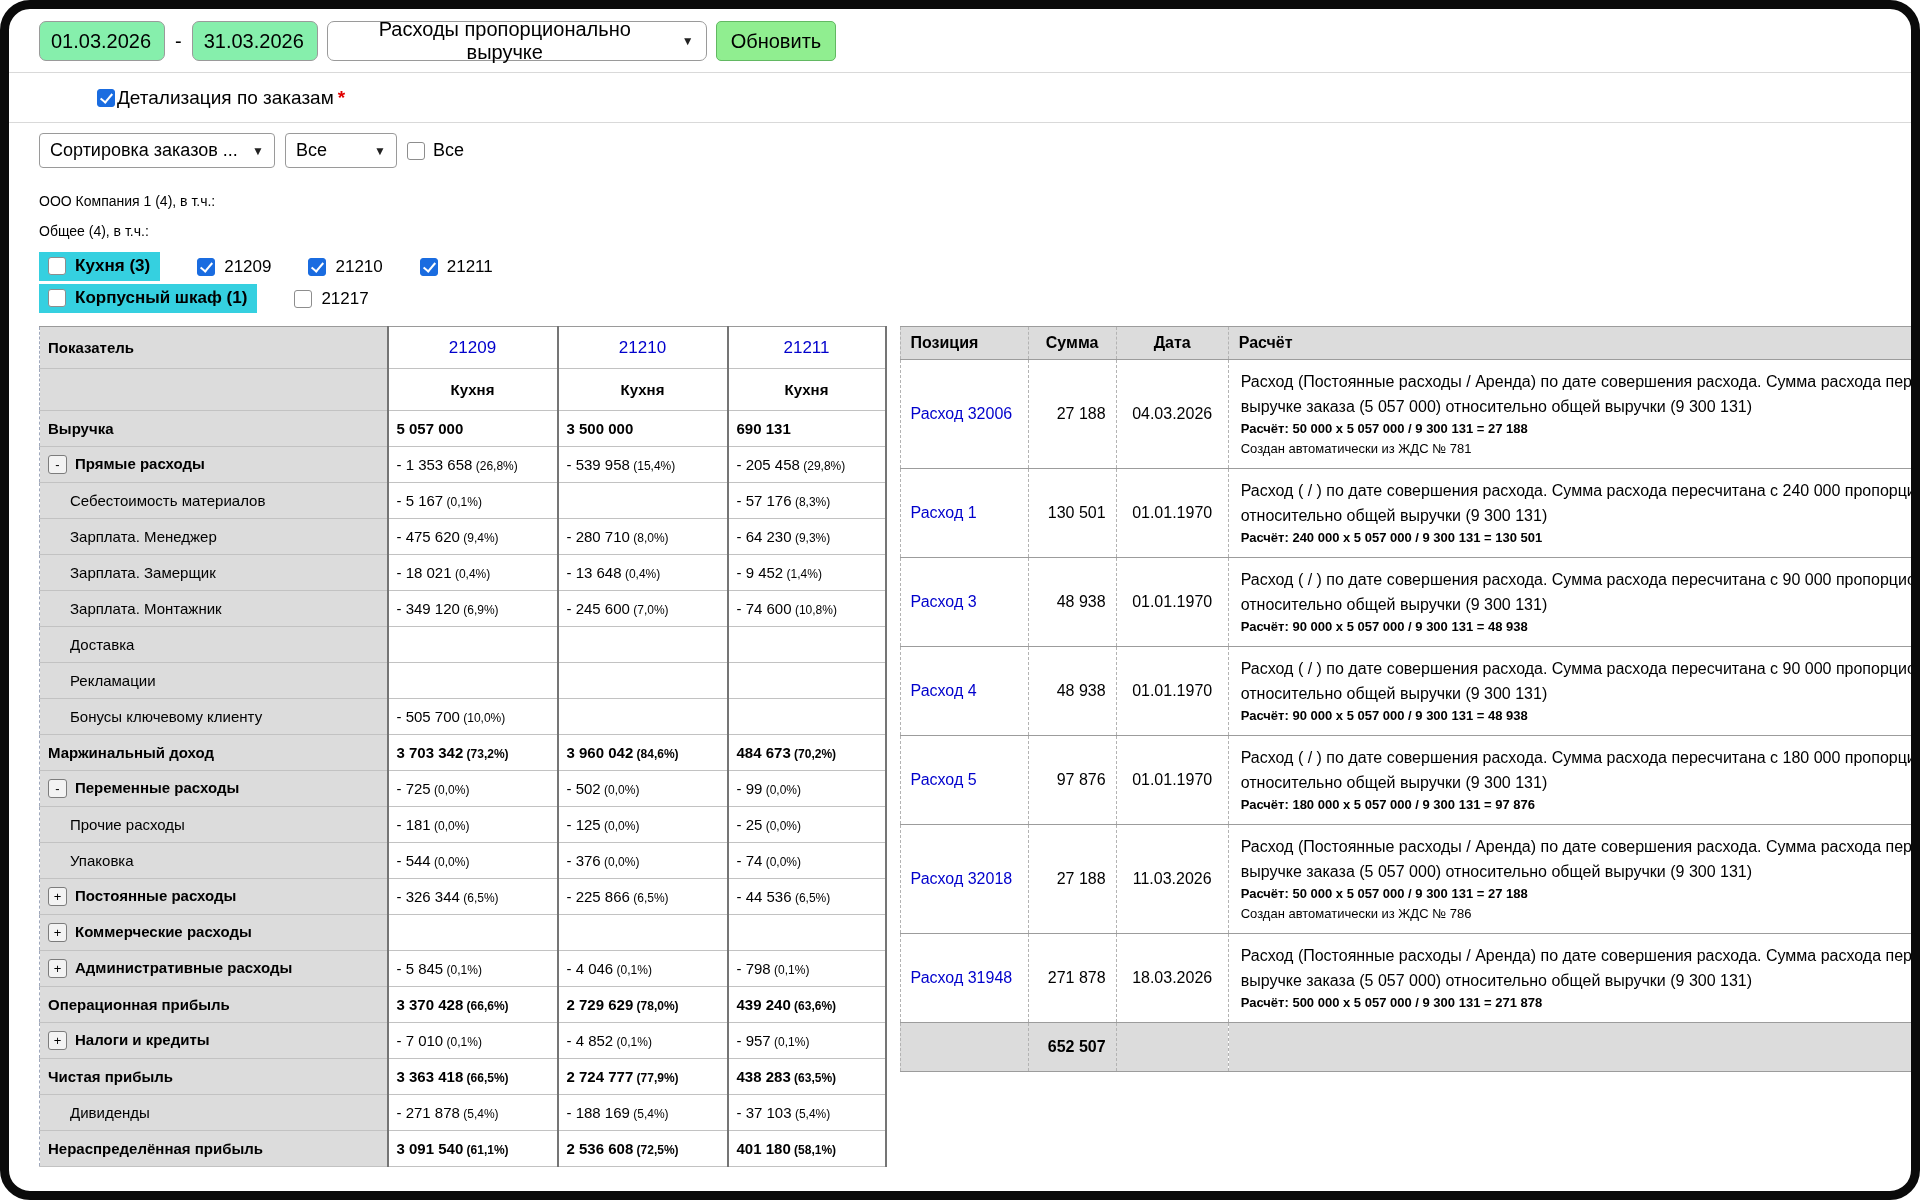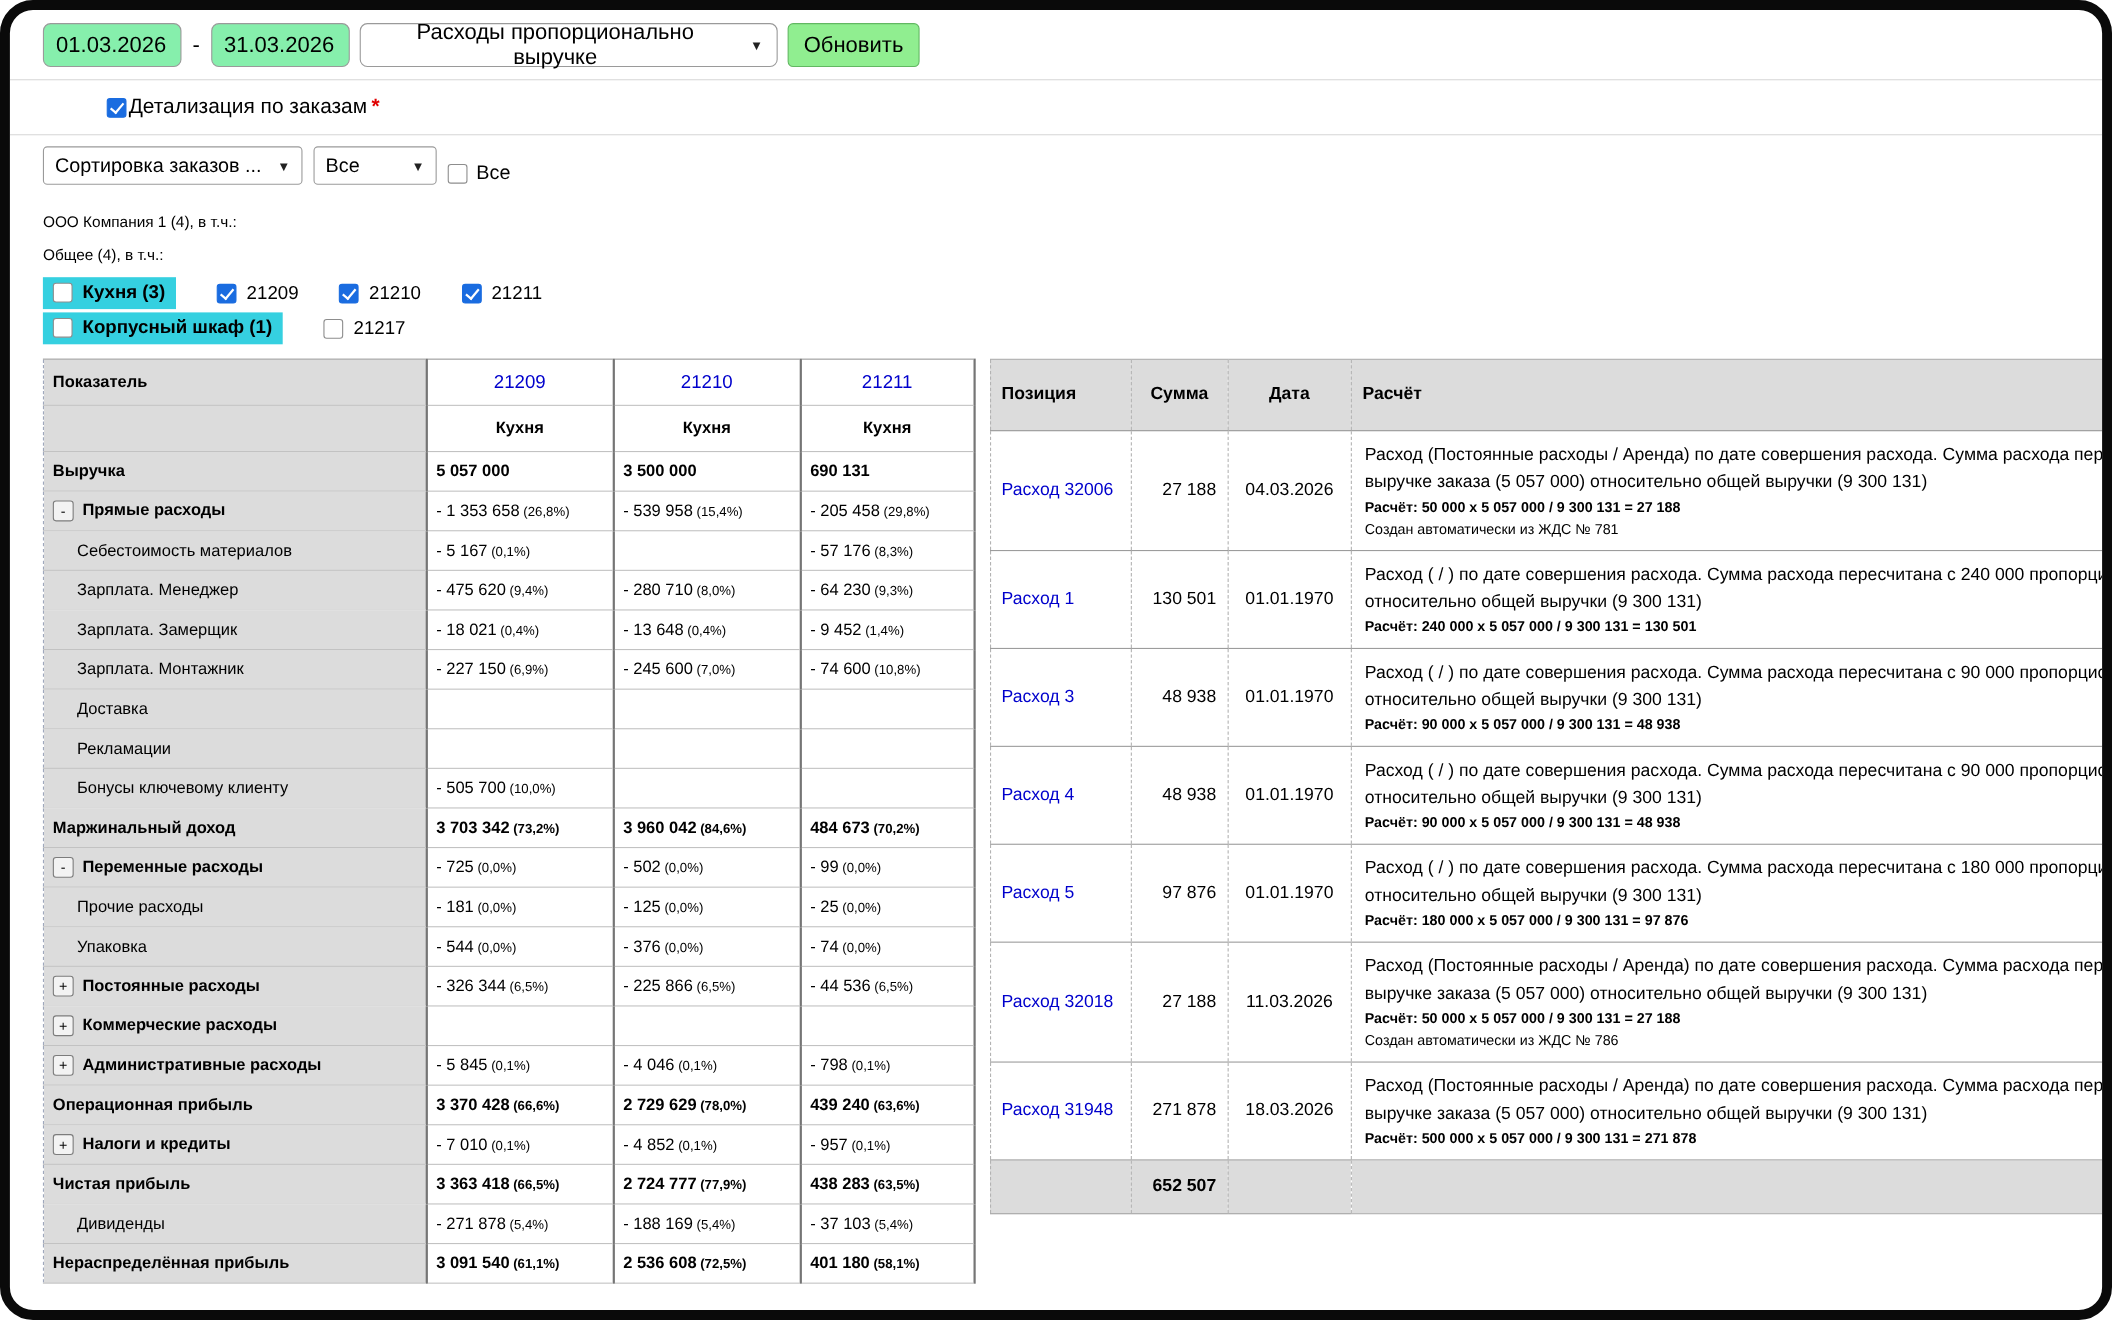--- a/index.html
+++ b/index.html
@@ -35,21 +35,21 @@
   .cb { display:inline-block; width:18px; height:18px; border:1px solid #8d8d8d;
         border-radius:3px; background:#fff; position:relative; flex:0 0 auto; }
   .cb.checked { background:#1a6ce0; border-color:#1a6ce0; }
   .cb.checked::after {
     content:""; position:absolute; left:5px; top:1px; width:5px; height:10px;
     border:solid #fff; border-width:0 2px 2px 0; transform:rotate(40deg);
   }
   .detail-row { display:flex; align-items:center; gap:2px; padding:14px 0 13px 88px; font-size:19px; }
   .req { color:#e00000; font-weight:bold; margin-left:2px; }
 
-  .selects-row { display:flex; align-items:flex-end; gap:10px; padding:10px 0 10px 30px; }
+  .selects-row { display:flex; align-items:center; gap:10px; padding:10px 0 10px 30px; }
   .sel2 { height:35px; font-size:18px; padding:0 10px; border-radius:4px; }
   .sort-sel { width:236px; }
   .scope-sel { width:112px; }
   .inline-cb { display:flex; align-items:center; gap:8px; font-size:18px; }
 
   .company { padding-left:30px; font-size:14px; font-weight:normal; margin-top:15px; }
   .company + .company { margin-top:14px; }
 
   .groups { padding-left:30px; margin-top:13px; }
   .group-row { display:flex; align-items:center; gap:37px; margin-bottom:3px; }
@@ -78,21 +78,21 @@
           align-items:center; justify-content:center; border:1px solid #7c7c7c;
           border-radius:3px; background:#f3f3f3; font-size:13px; font-weight:normal;
           vertical-align:middle; line-height:1; }
 
   
   .rt-wrap { flex:1 1 auto; overflow:hidden; }
   #rt { border-collapse:collapse; table-layout:fixed; font-size:16px; width:1430px; }
   #rt th, #rt td { border-right:1px dashed #b3b3b3; border-left:1px dashed #b3b3b3;
                    border-top:1px solid #9c9c9c; border-bottom:1px solid #9c9c9c; }
   #rt th { background:#dcdcdc; font-size:16px; font-weight:bold; text-align:left;
-           padding:23px 10px; }
+           padding:7px 10px; }
   #rt th.c { text-align:center; }
   #rt td.pos { padding:6px 10px; vertical-align:middle; }
   #rt td.pos a { color:#0000cc; text-decoration:none; }
   #rt td.sum { text-align:right; padding:0 10px; vertical-align:middle; white-space:nowrap; }
   #rt td.date { text-align:center; vertical-align:middle; white-space:nowrap; }
   #rt td.calc { padding:9px 12px; overflow:hidden; }
   .cl { line-height:25px; white-space:nowrap; overflow:hidden; }
   .cs { font-size:13px; line-height:20px; }
   .cf { font-weight:bold; }
   #rt tr.total td { background:#dcdcdc; height:49px; }
@@ -220,21 +220,21 @@
               <td class="val"><span class="num">- 64 230</span><span class="pct">&nbsp;(9,3%)</span></td>
             </tr>
             <tr>
               <td class="lbl sub"><span class="lbltxt">Зарплата. Замерщик</span></td>
               <td class="val"><span class="num">- 18 021</span><span class="pct">&nbsp;(0,4%)</span></td>
               <td class="val"><span class="num">- 13 648</span><span class="pct">&nbsp;(0,4%)</span></td>
               <td class="val"><span class="num">- 9 452</span><span class="pct">&nbsp;(1,4%)</span></td>
             </tr>
             <tr>
               <td class="lbl sub"><span class="lbltxt">Зарплата. Монтажник</span></td>
-              <td class="val"><span class="num">- 227 150</span><span class="pct">&nbsp;(6,9%)</span></td>
+              <td class="val"><span class="num">- 349 120</span><span class="pct">&nbsp;(6,9%)</span></td>
               <td class="val"><span class="num">- 245 600</span><span class="pct">&nbsp;(7,0%)</span></td>
               <td class="val"><span class="num">- 74 600</span><span class="pct">&nbsp;(10,8%)</span></td>
             </tr>
             <tr>
               <td class="lbl sub"><span class="lbltxt">Доставка</span></td>
               <td class="val"></td>
               <td class="val"></td>
               <td class="val"></td>
             </tr>
             <tr>

